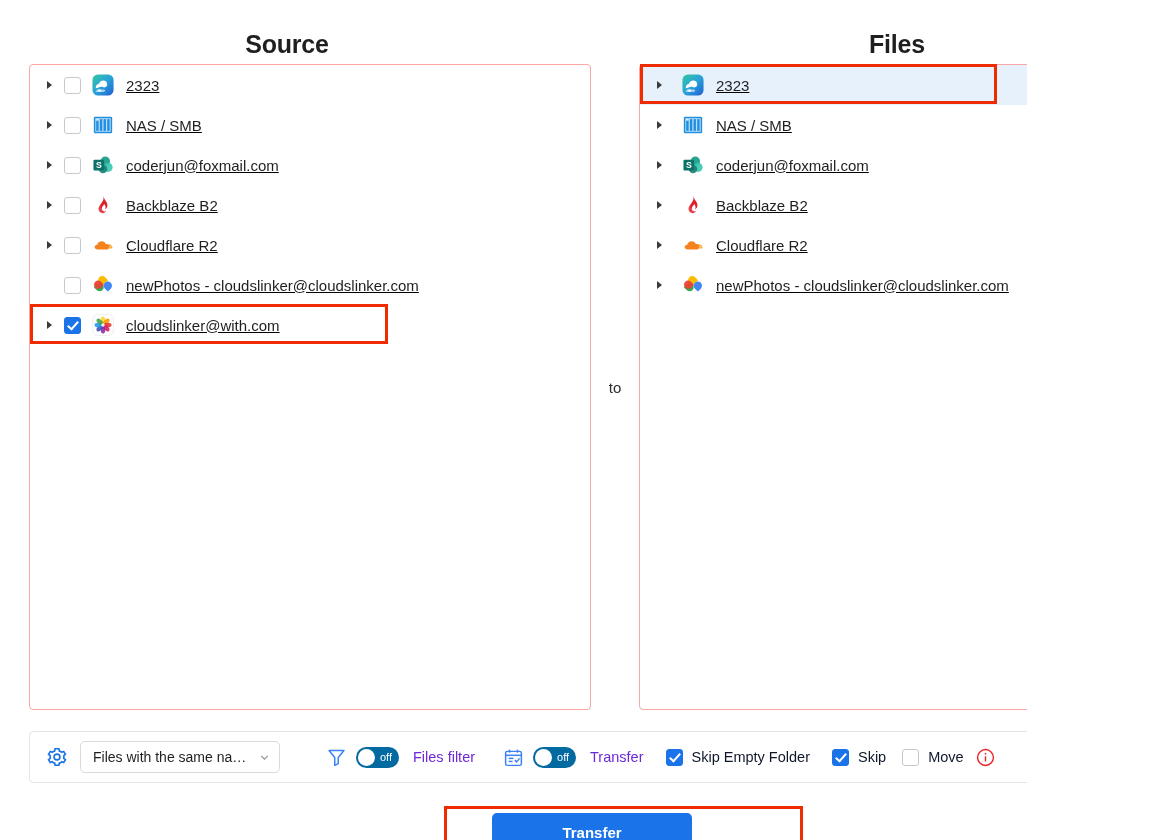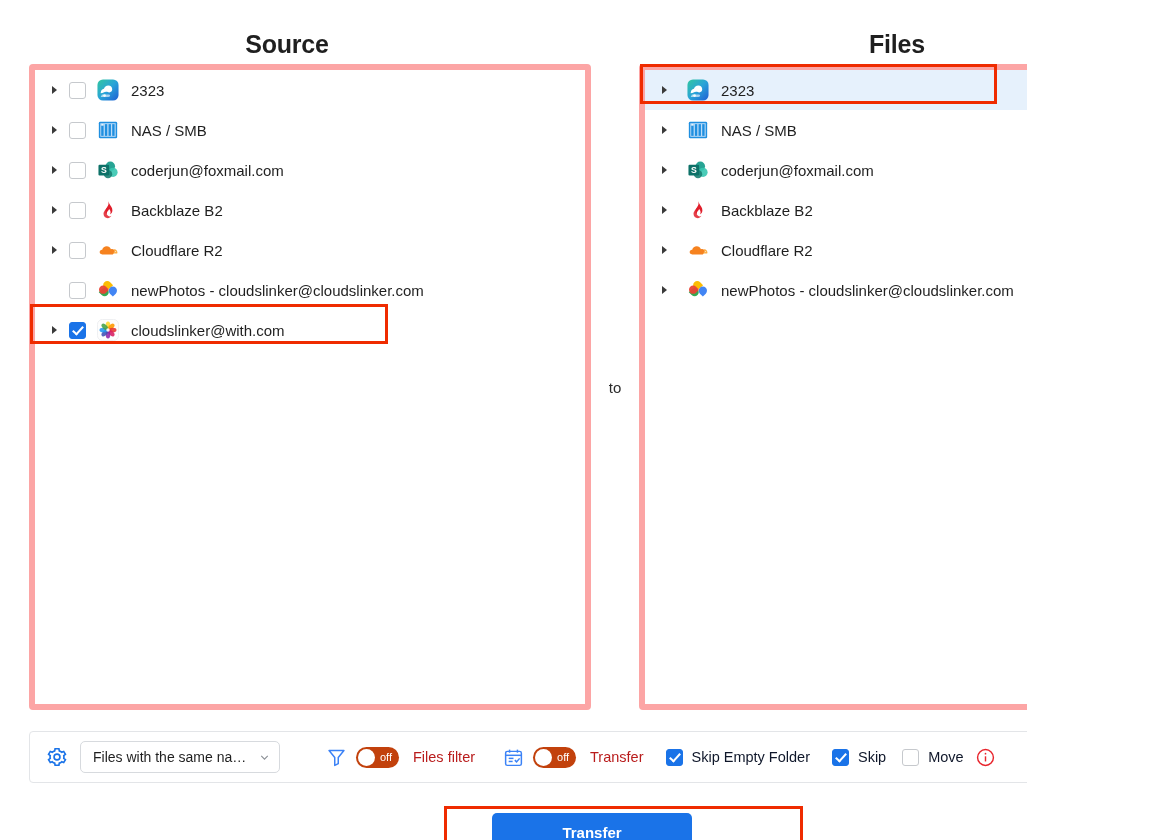--- a/index.html
+++ b/index.html
@@ -28,23 +28,24 @@
   }
   #heading-source { left: 30px;  top: 30px; width: 514px; }
   #heading-target { left: 640px; top: 30px; width: 514px; }
 
   
   .tree-panel {
     position: absolute;
     top: 64px;
     height: 646px;
     background: #ffffff;
-    border: 6px solid #fca5a5;
+    border: 1px solid #fca5a5;
     border-radius: 4px;
     overflow: hidden;
+    text-decoration: underline;
   }
   #panel-source { left: 29px;  width: 562px; }
   #panel-target { left: 639px; width: 516px; }
 
   .tree-list { padding: 0; margin: 0; list-style: none; }
 
   .tree-row {
     position: relative;
     display: flex;
     align-items: center;
@@ -148,21 +149,21 @@
     text-overflow: ellipsis;
     white-space: nowrap;
   }
   .caret { color: #8b9096; margin-left: 6px; display: flex; }
 
   .funnel-icon, .calendar-icon { width: 21px; height: 21px; display: flex; align-items: center; }
 
   .toggle {
     width: 43px; height: 21px;
     border-radius: 11px;
-    background: #c2410c;
+    background: #0369a1;
     position: relative;
     margin-left: 9px;
     cursor: pointer;
     display: flex;
     align-items: center;
   }
   .toggle .knob {
     position: absolute;
     left: 2px;
     width: 17px; height: 17px;
@@ -171,21 +172,21 @@
   }
   .toggle .tg-label {
     position: absolute;
     right: 7px;
     font-size: 11px;
     color: #ffffff;
   }
 
   .opt-text {
     font-size: 14.5px;
-    color: #b91c1c;
+    color: #6d28d9;
     margin-left: 14px;
     white-space: nowrap;
   }
 
   .chk-opt {
     display: flex;
     align-items: center;
     margin-left: 22px;
     cursor: pointer;
   }

